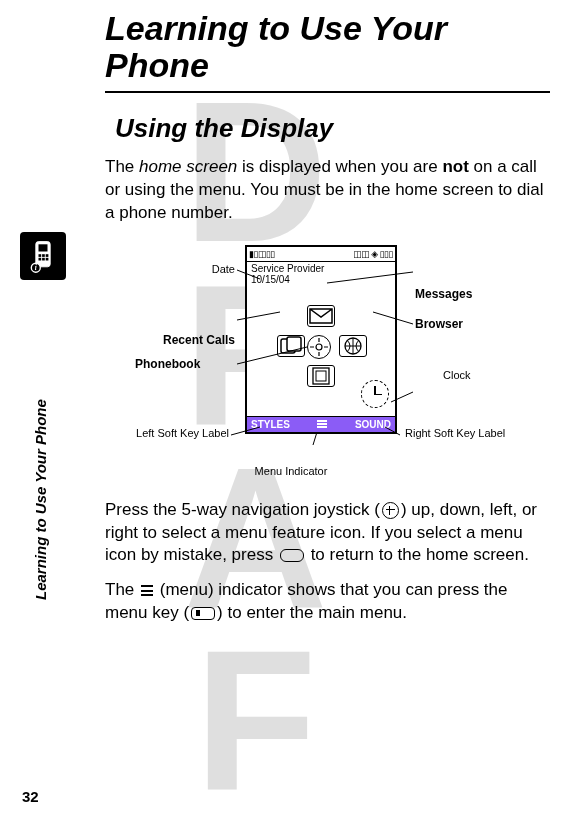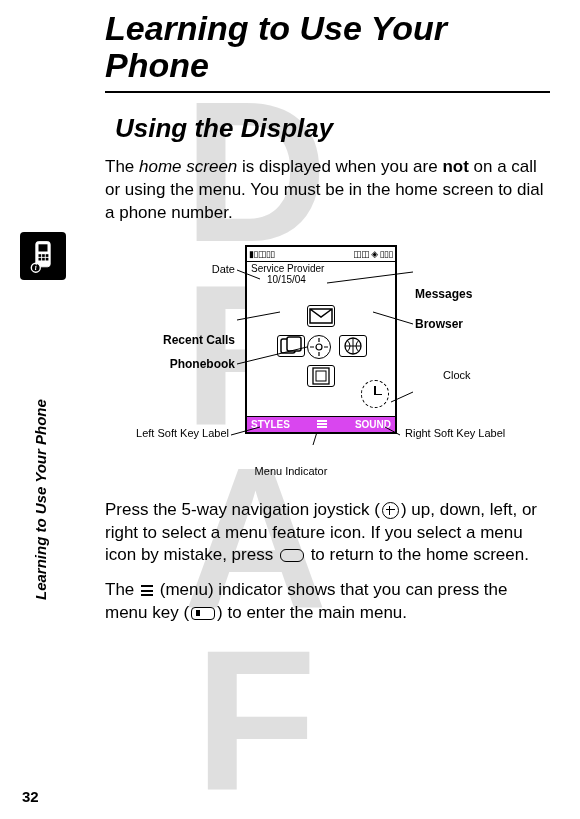--- a/index.html
+++ b/index.html
@@ -109,33 +109,33 @@
     padding: 0 2px;
     display: flex;
     justify-content: space-between;
     align-items: center;
   }
   .screen-provider {
     padding: 2px 8px 0 4px;
     line-height: 1.0;
   }
   .screen-date {
-    padding: 0 4px 2px 20px;
+    padding: 0 4px 2px 4px;
   }
   .screen-icons-area {
     position: relative;
     height: 100px;
   }
   .screen-bottom {
     position: absolute;
     bottom: 0;
     left: 0;
     right: 0;
     border-top: 1px solid #000;
-    background: #d946ef;
+    background: #8b5cf6;
     display: flex;
     justify-content: space-between;
     align-items: center;
     padding: 2px 4px;
     color: #fff;
     font-size: 10px;
     font-weight: 900;
     text-align: right;
   }
   .mini-icon {
@@ -270,21 +270,21 @@
             <span></span>
             <span></span>
             <span></span>
           </span>
         <span>SOUND</span>
       </div>
     </div>
 
     <div class="callout" style="left:70px; top:26px; text-align:right; width:70px;">Date</div>
     <div class="callout bold-narrow" style="left:28px; top:76px; text-align:right; width:112px;margin-top:20px;">Recent Calls</div>
-    <div class="callout bold-narrow" style="left:40px; top:120px; text-align:right; width:100px;">Phonebook</div>
+    <div class="callout bold-narrow" style="left:40px; top:120px; width:100px;">Phonebook</div>
     <div class="callout" style="left:14px; top:190px; text-align:right; width:120px; line-height:1.1;">Left Soft Key Label</div>
     <div class="callout" style="left:136px; top:208px; width:120px; text-align:center;margin-top:20px;">Menu Indicator</div>
     <div class="callout" style="left:310px; top:190px; width:130px; line-height:1.1;">Right Soft Key Label</div>
     <div class="callout" style="left:320px; top:132px;margin-left:28px;">Clock</div>
     <div class="callout bold-narrow" style="left:320px; top:80px;">Browser</div>
     <div class="callout bold-narrow" style="left:320px; top:28px;margin-top:22px;">Messages</div>
 
     <svg style="position:absolute; left:0; top:0; width:100%; height:100%;">
       <line x1="142" y1="33" x2="165" y2="42" stroke="#000"></line>
       <line x1="142" y1="83" x2="185" y2="75" stroke="#000"></line>

